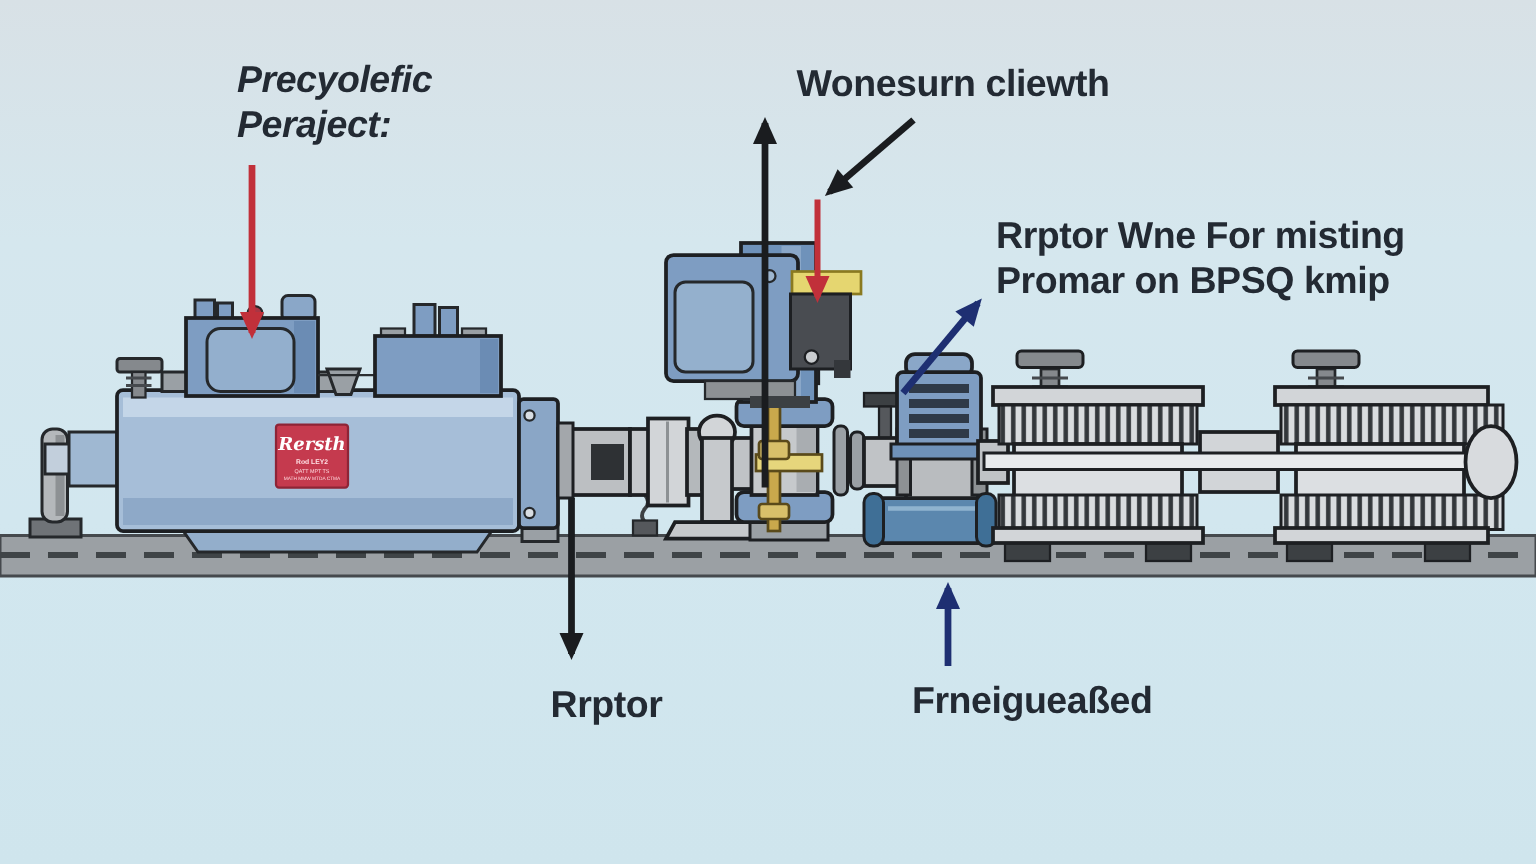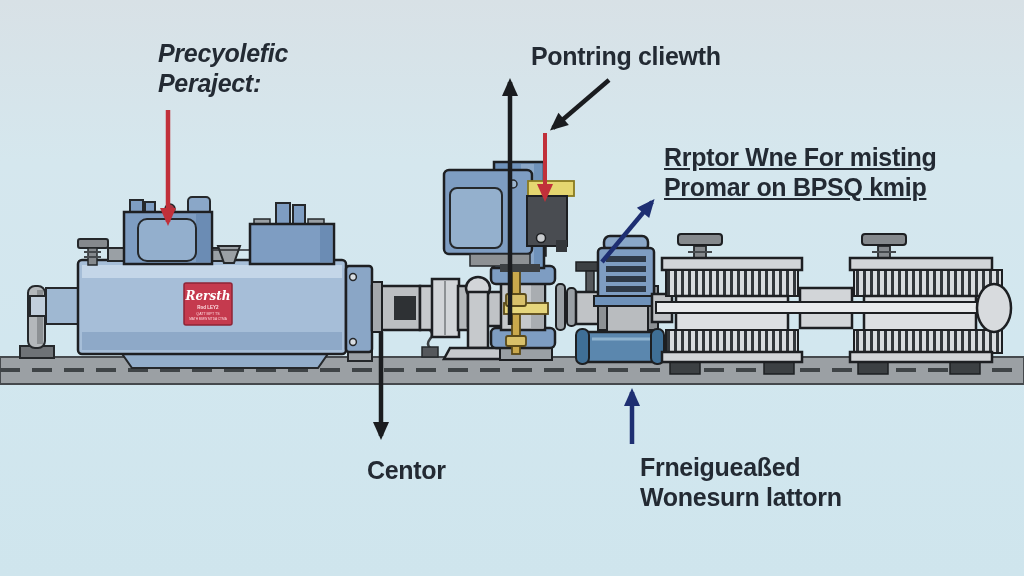--- a/index.html
+++ b/index.html
@@ -230,30 +230,29 @@
     <line x1="632" y1="444" x2="632" y2="392" stroke="#1e2f72" stroke-width="4.5" marker-end="url(#ah-navy)"></line>
   </g>
 </svg>
 
   <div class="ann" style="left:158px;top:38px;font-style:italic;">
     <div>Precyolefic</div>
     <div>Peraject:</div>
   </div>
 
   <div class="ann" style="left:531px;top:41px;">
-    <div>Pontring cliewth</div>
-  </div>
-
-  <div class="ann" style="left:664px;top:142px;text-decoration:underline;">
+    <div>Wonesurn cliewth</div>
+  </div>
+
+  <div class="ann" style="left:664px;top:142px;">
     <div>Rrptor Wne For misting</div>
     <div>Promar on BPSQ kmip</div>
   </div>
 
   <div class="ann" style="left:367px;top:455px;">
-    <div>Centor</div>
-  </div>
-
-  <div class="ann" style="left:608px;top:452px;margin-left:32px;">
+    <div>Rrptor</div>
+  </div>
+
+  <div class="ann" style="left:608px;top:452px;">
     <div>Frneigueaßed</div>
-    <div>Wonesurn lattorn</div>
   </div>
 
 </div>
 
 </body></html>

